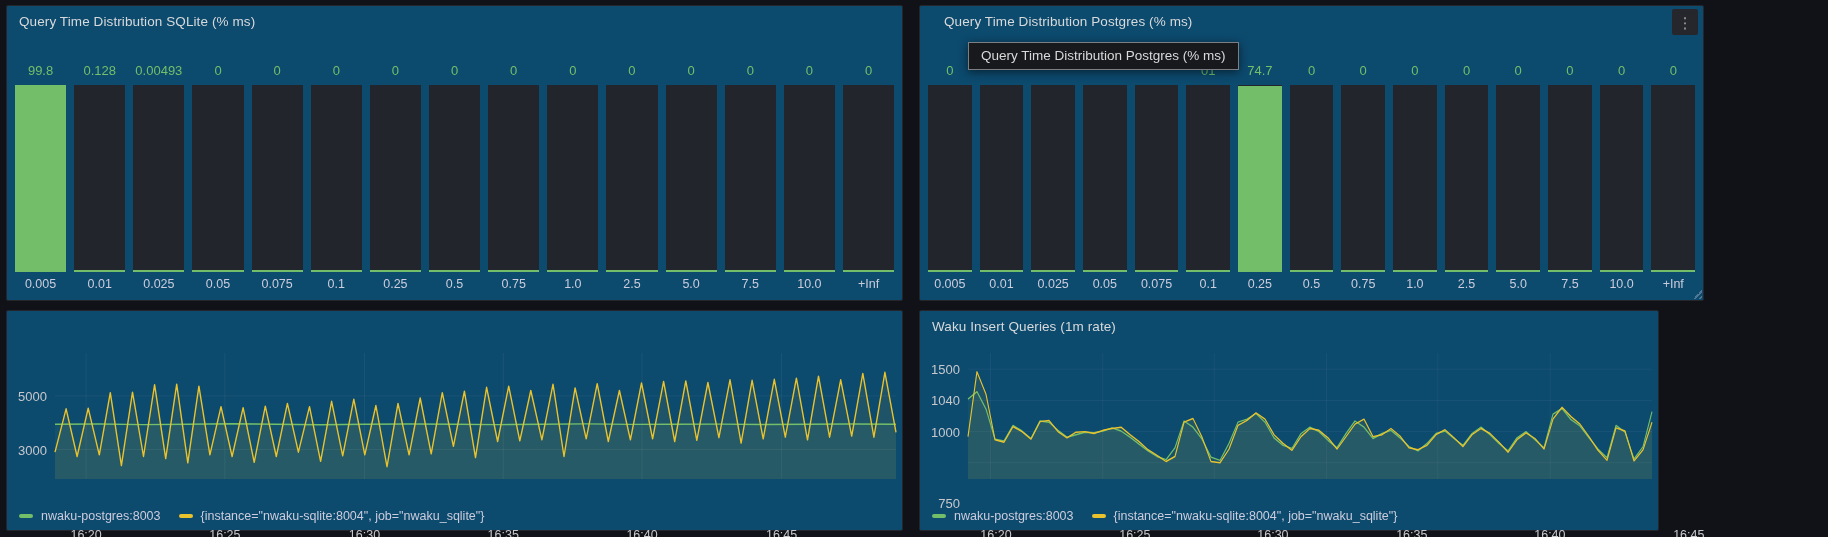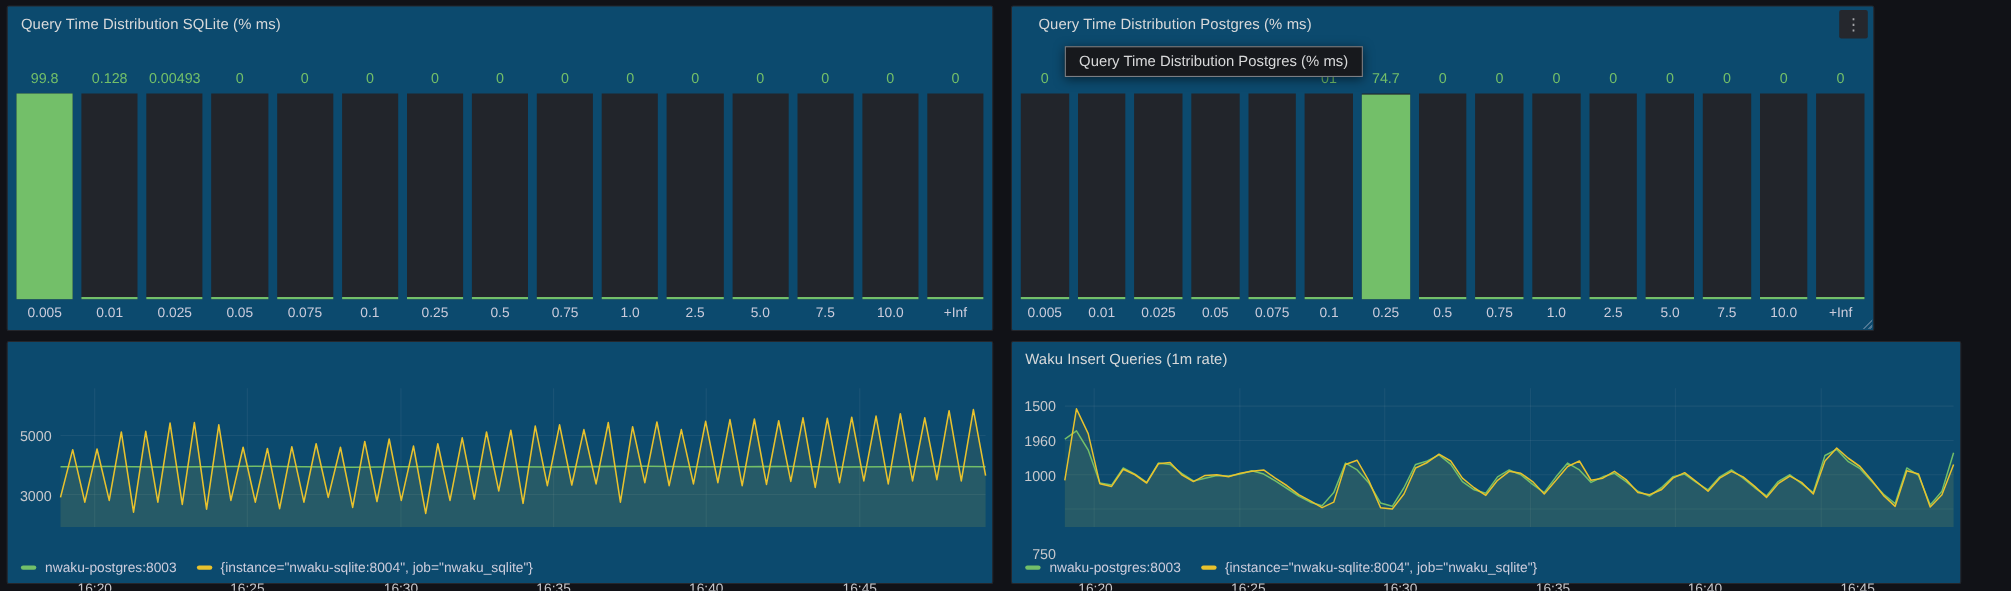--- a/index.html
+++ b/index.html
@@ -12,21 +12,21 @@
   }
   .panel {
     position:absolute;
     background:#0c4a6e;
     border:1px solid #24262c;
     border-radius:2px;
   }
   #panel-sqlite   { left:6px;   top:5px;   width:897px; height:296px; }
   #panel-postgres { left:919px; top:5px;   width:785px; height:296px;padding-left:12px; }
   #panel-store    { left:6px;   top:310px; width:897px; height:221px; }
-  #panel-insert   { left:919px; top:310px; width:864px; height:221px; }
+  #panel-insert   { left:919px; top:310px; width:740px; height:221px; }
 
   .panel-header {
     height:30px; display:flex; align-items:center; padding:0 12px;
   }
   .panel-title {
     font-size:13.5px; font-weight:500; color:#d8d9da; letter-spacing:.1px;
     white-space:nowrap; cursor:pointer;
   }
   .kebab {
     position:absolute; top:3px; right:5px; width:26px; height:26px;
@@ -371,21 +371,21 @@
         <line x1="581.889" x2="581.889" y1="0" y2="126" stroke="rgba(204,204,220,0.08)" stroke-width="1"></line>
         <line x1="720.797" x2="720.797" y1="0" y2="126" stroke="rgba(204,204,220,0.08)" stroke-width="1"></line>
         <path d="M0,126 L0.0,46.2 L11.1,38.7 L22.3,56.1 L33.4,86.1 L44.6,88.0 L55.7,72.4 L66.9,78.0 L78.0,85.5 L89.2,68.0 L100.3,69.2 L111.4,77.3 L122.6,84.2 L133.7,81.7 L144.9,79.2 L156.0,79.8 L167.2,78.0 L178.3,74.9 L189.5,78.0 L200.6,84.2 L211.8,91.1 L222.9,97.9 L234.0,103.5 L245.2,106.7 L256.3,94.8 L267.5,68.0 L278.6,74.2 L289.8,86.1 L300.9,104.2 L312.1,107.3 L323.2,90.4 L334.3,69.2 L345.5,66.1 L356.6,60.5 L367.8,69.2 L378.9,84.8 L390.1,92.3 L401.2,95.4 L412.4,80.5 L423.5,74.2 L434.6,78.6 L445.8,87.3 L456.9,94.8 L468.1,80.5 L479.2,68.0 L490.4,74.2 L501.5,85.5 L512.7,80.5 L523.8,77.3 L534.9,84.8 L546.1,93.6 L557.2,97.9 L568.4,90.4 L579.5,80.5 L590.7,78.0 L601.8,85.5 L613.0,92.3 L624.1,80.5 L635.3,74.2 L646.4,81.7 L657.5,90.4 L668.7,97.9 L679.8,84.8 L691.0,78.6 L702.1,86.7 L713.3,94.8 L724.4,61.1 L735.6,55.5 L746.7,66.7 L757.8,73.0 L769.0,84.8 L780.1,96.1 L791.3,104.8 L802.4,72.4 L813.6,79.2 L824.7,106.0 L835.9,93.6 L847.0,58.6 L847,126 Z" fill="#73bf69" fill-opacity="0.07"></path>
         <path d="M0,126 L0.0,83.6 L11.1,18.7 L22.3,41.2 L33.4,86.7 L44.6,89.2 L55.7,73.6 L66.9,78.6 L78.0,86.1 L89.2,68.6 L100.3,67.4 L111.4,78.6 L122.6,84.8 L133.7,79.2 L144.9,78.6 L156.0,80.5 L167.2,77.3 L178.3,75.5 L189.5,74.2 L200.6,81.7 L211.8,88.6 L222.9,96.7 L234.0,102.3 L245.2,108.5 L256.3,103.5 L267.5,69.2 L278.6,65.5 L289.8,84.2 L300.9,108.5 L312.1,109.8 L323.2,96.1 L334.3,72.4 L345.5,67.4 L356.6,59.9 L367.8,66.1 L378.9,81.7 L390.1,90.4 L401.2,97.3 L412.4,83.6 L423.5,75.5 L434.6,77.3 L445.8,84.8 L456.9,96.1 L468.1,83.6 L479.2,71.1 L490.4,66.1 L501.5,83.6 L512.7,81.7 L523.8,75.5 L534.9,83.0 L546.1,94.8 L557.2,96.7 L568.4,92.3 L579.5,81.7 L590.7,76.7 L601.8,84.8 L613.0,93.6 L624.1,81.7 L635.3,75.5 L646.4,80.5 L657.5,89.2 L668.7,99.2 L679.8,86.7 L691.0,79.8 L702.1,85.5 L713.3,96.1 L724.4,66.1 L735.6,54.3 L746.7,63.6 L757.8,71.1 L769.0,83.6 L780.1,97.3 L791.3,107.3 L802.4,74.9 L813.6,78.0 L824.7,107.9 L835.9,96.7 L847.0,69.2 L847,126 Z" fill="#e9c22d" fill-opacity="0.09"></path>
         <polyline points="0.0,46.2 11.1,38.7 22.3,56.1 33.4,86.1 44.6,88.0 55.7,72.4 66.9,78.0 78.0,85.5 89.2,68.0 100.3,69.2 111.4,77.3 122.6,84.2 133.7,81.7 144.9,79.2 156.0,79.8 167.2,78.0 178.3,74.9 189.5,78.0 200.6,84.2 211.8,91.1 222.9,97.9 234.0,103.5 245.2,106.7 256.3,94.8 267.5,68.0 278.6,74.2 289.8,86.1 300.9,104.2 312.1,107.3 323.2,90.4 334.3,69.2 345.5,66.1 356.6,60.5 367.8,69.2 378.9,84.8 390.1,92.3 401.2,95.4 412.4,80.5 423.5,74.2 434.6,78.6 445.8,87.3 456.9,94.8 468.1,80.5 479.2,68.0 490.4,74.2 501.5,85.5 512.7,80.5 523.8,77.3 534.9,84.8 546.1,93.6 557.2,97.9 568.4,90.4 579.5,80.5 590.7,78.0 601.8,85.5 613.0,92.3 624.1,80.5 635.3,74.2 646.4,81.7 657.5,90.4 668.7,97.9 679.8,84.8 691.0,78.6 702.1,86.7 713.3,94.8 724.4,61.1 735.6,55.5 746.7,66.7 757.8,73.0 769.0,84.8 780.1,96.1 791.3,104.8 802.4,72.4 813.6,79.2 824.7,106.0 835.9,93.6 847.0,58.6" fill="none" stroke="#73bf69" stroke-width="1.4" stroke-linejoin="round"></polyline>
         <polyline points="0.0,83.6 11.1,18.7 22.3,41.2 33.4,86.7 44.6,89.2 55.7,73.6 66.9,78.6 78.0,86.1 89.2,68.6 100.3,67.4 111.4,78.6 122.6,84.8 133.7,79.2 144.9,78.6 156.0,80.5 167.2,77.3 178.3,75.5 189.5,74.2 200.6,81.7 211.8,88.6 222.9,96.7 234.0,102.3 245.2,108.5 256.3,103.5 267.5,69.2 278.6,65.5 289.8,84.2 300.9,108.5 312.1,109.8 323.2,96.1 334.3,72.4 345.5,67.4 356.6,59.9 367.8,66.1 378.9,81.7 390.1,90.4 401.2,97.3 412.4,83.6 423.5,75.5 434.6,77.3 445.8,84.8 456.9,96.1 468.1,83.6 479.2,71.1 490.4,66.1 501.5,83.6 512.7,81.7 523.8,75.5 534.9,83.0 546.1,94.8 557.2,96.7 568.4,92.3 579.5,81.7 590.7,76.7 601.8,84.8 613.0,93.6 624.1,81.7 635.3,75.5 646.4,80.5 657.5,89.2 668.7,99.2 679.8,86.7 691.0,79.8 702.1,85.5 713.3,96.1 724.4,66.1 735.6,54.3 746.7,63.6 757.8,71.1 769.0,83.6 780.1,97.3 791.3,107.3 802.4,74.9 813.6,78.0 824.7,107.9 835.9,96.7 847.0,69.2" fill="none" stroke="#e9c22d" stroke-width="1.4" stroke-linejoin="round"></polyline>
       </svg>
     </div>
     <div class="ts-ylabel" style="left: 2px; top: 144.782px; margin-top: 40px;">750</div>
     <div class="ts-ylabel" style="left: 2px; top: 113.594px;">1000</div>
-    <div class="ts-ylabel" style="left: 2px; top: 82.4059px;">1960</div>
+    <div class="ts-ylabel" style="left: 2px; top: 82.4059px;">1040</div>
     <div class="ts-ylabel" style="left: 2px; top: 51.2178px;">1500</div>
     <div class="ts-xlabel" style="left: 75.951px; top: 175px;">16:20</div>
     <div class="ts-xlabel" style="left: 214.859px; top: 175px;">16:25</div>
     <div class="ts-xlabel" style="left: 352.92px; top: 175px;">16:30</div>
     <div class="ts-xlabel" style="left: 491.828px; top: 175px;">16:35</div>
     <div class="ts-xlabel" style="left: 629.889px; top: 175px;">16:40</div>
     <div class="ts-xlabel" style="left: 768.797px; top: 175px;">16:45</div>
     <div class="legend">
       <div class="legend-item">
         <span class="legend-swatch" style="background: rgb(115, 191, 105);"></span>

